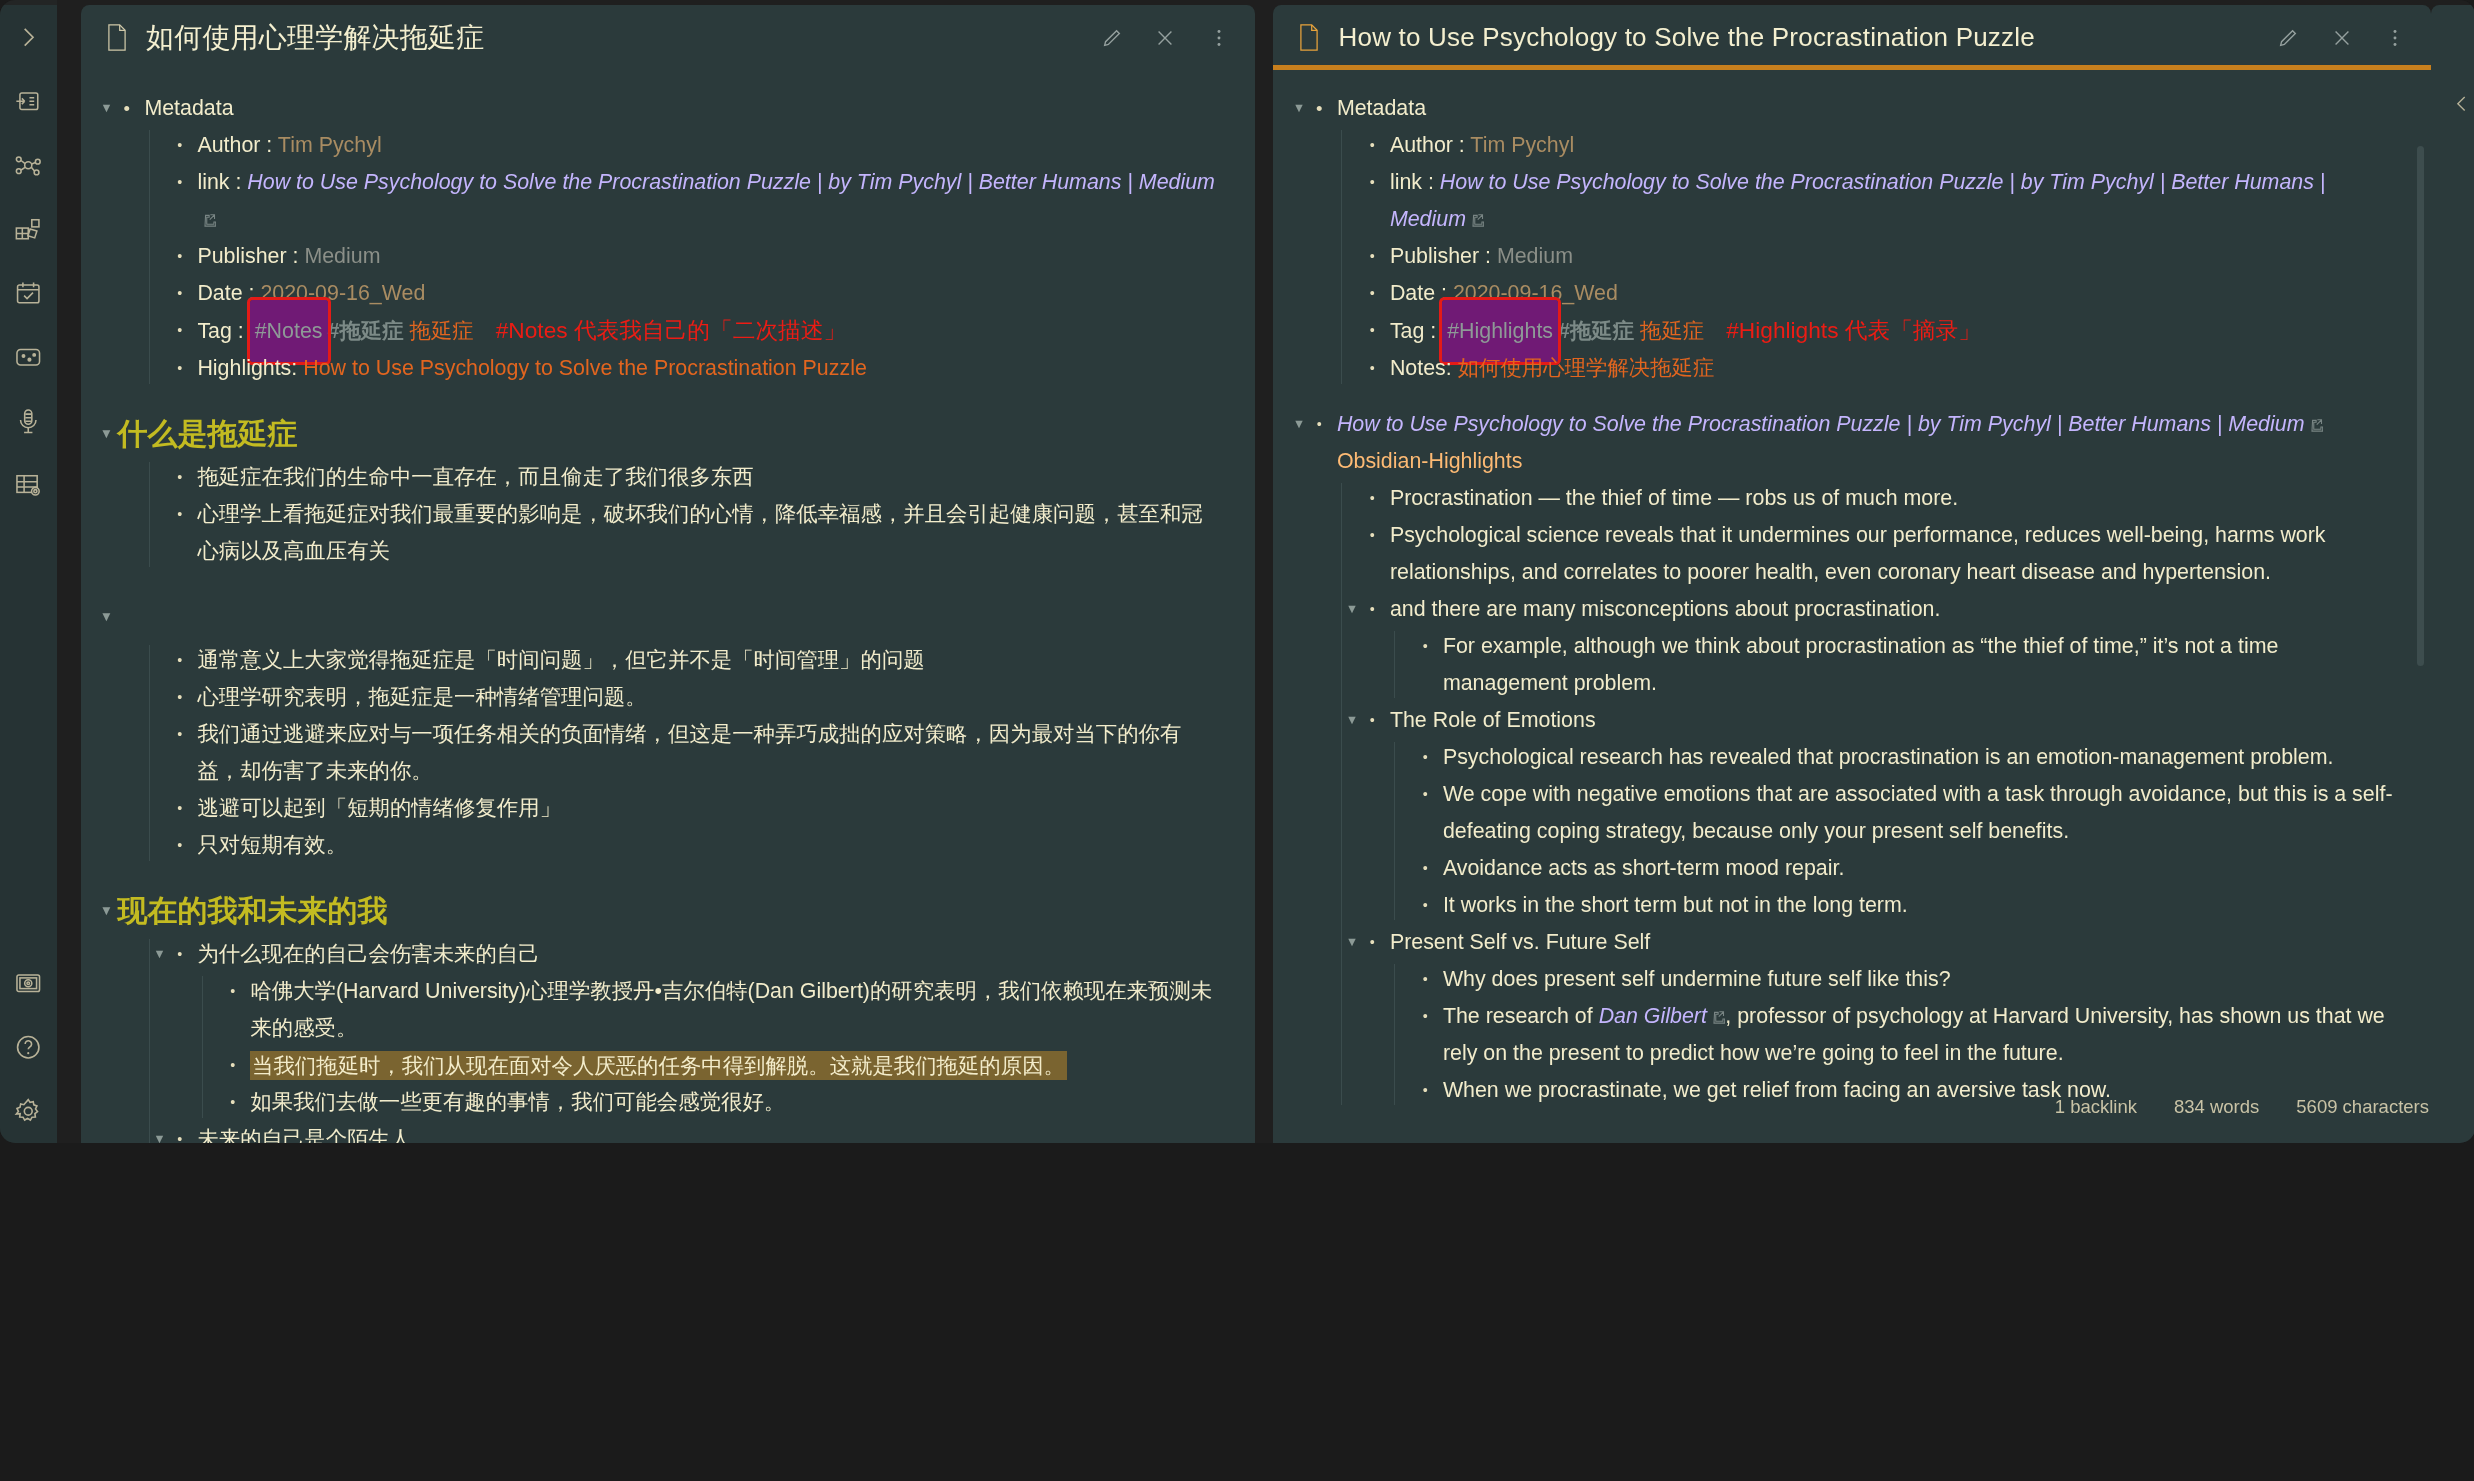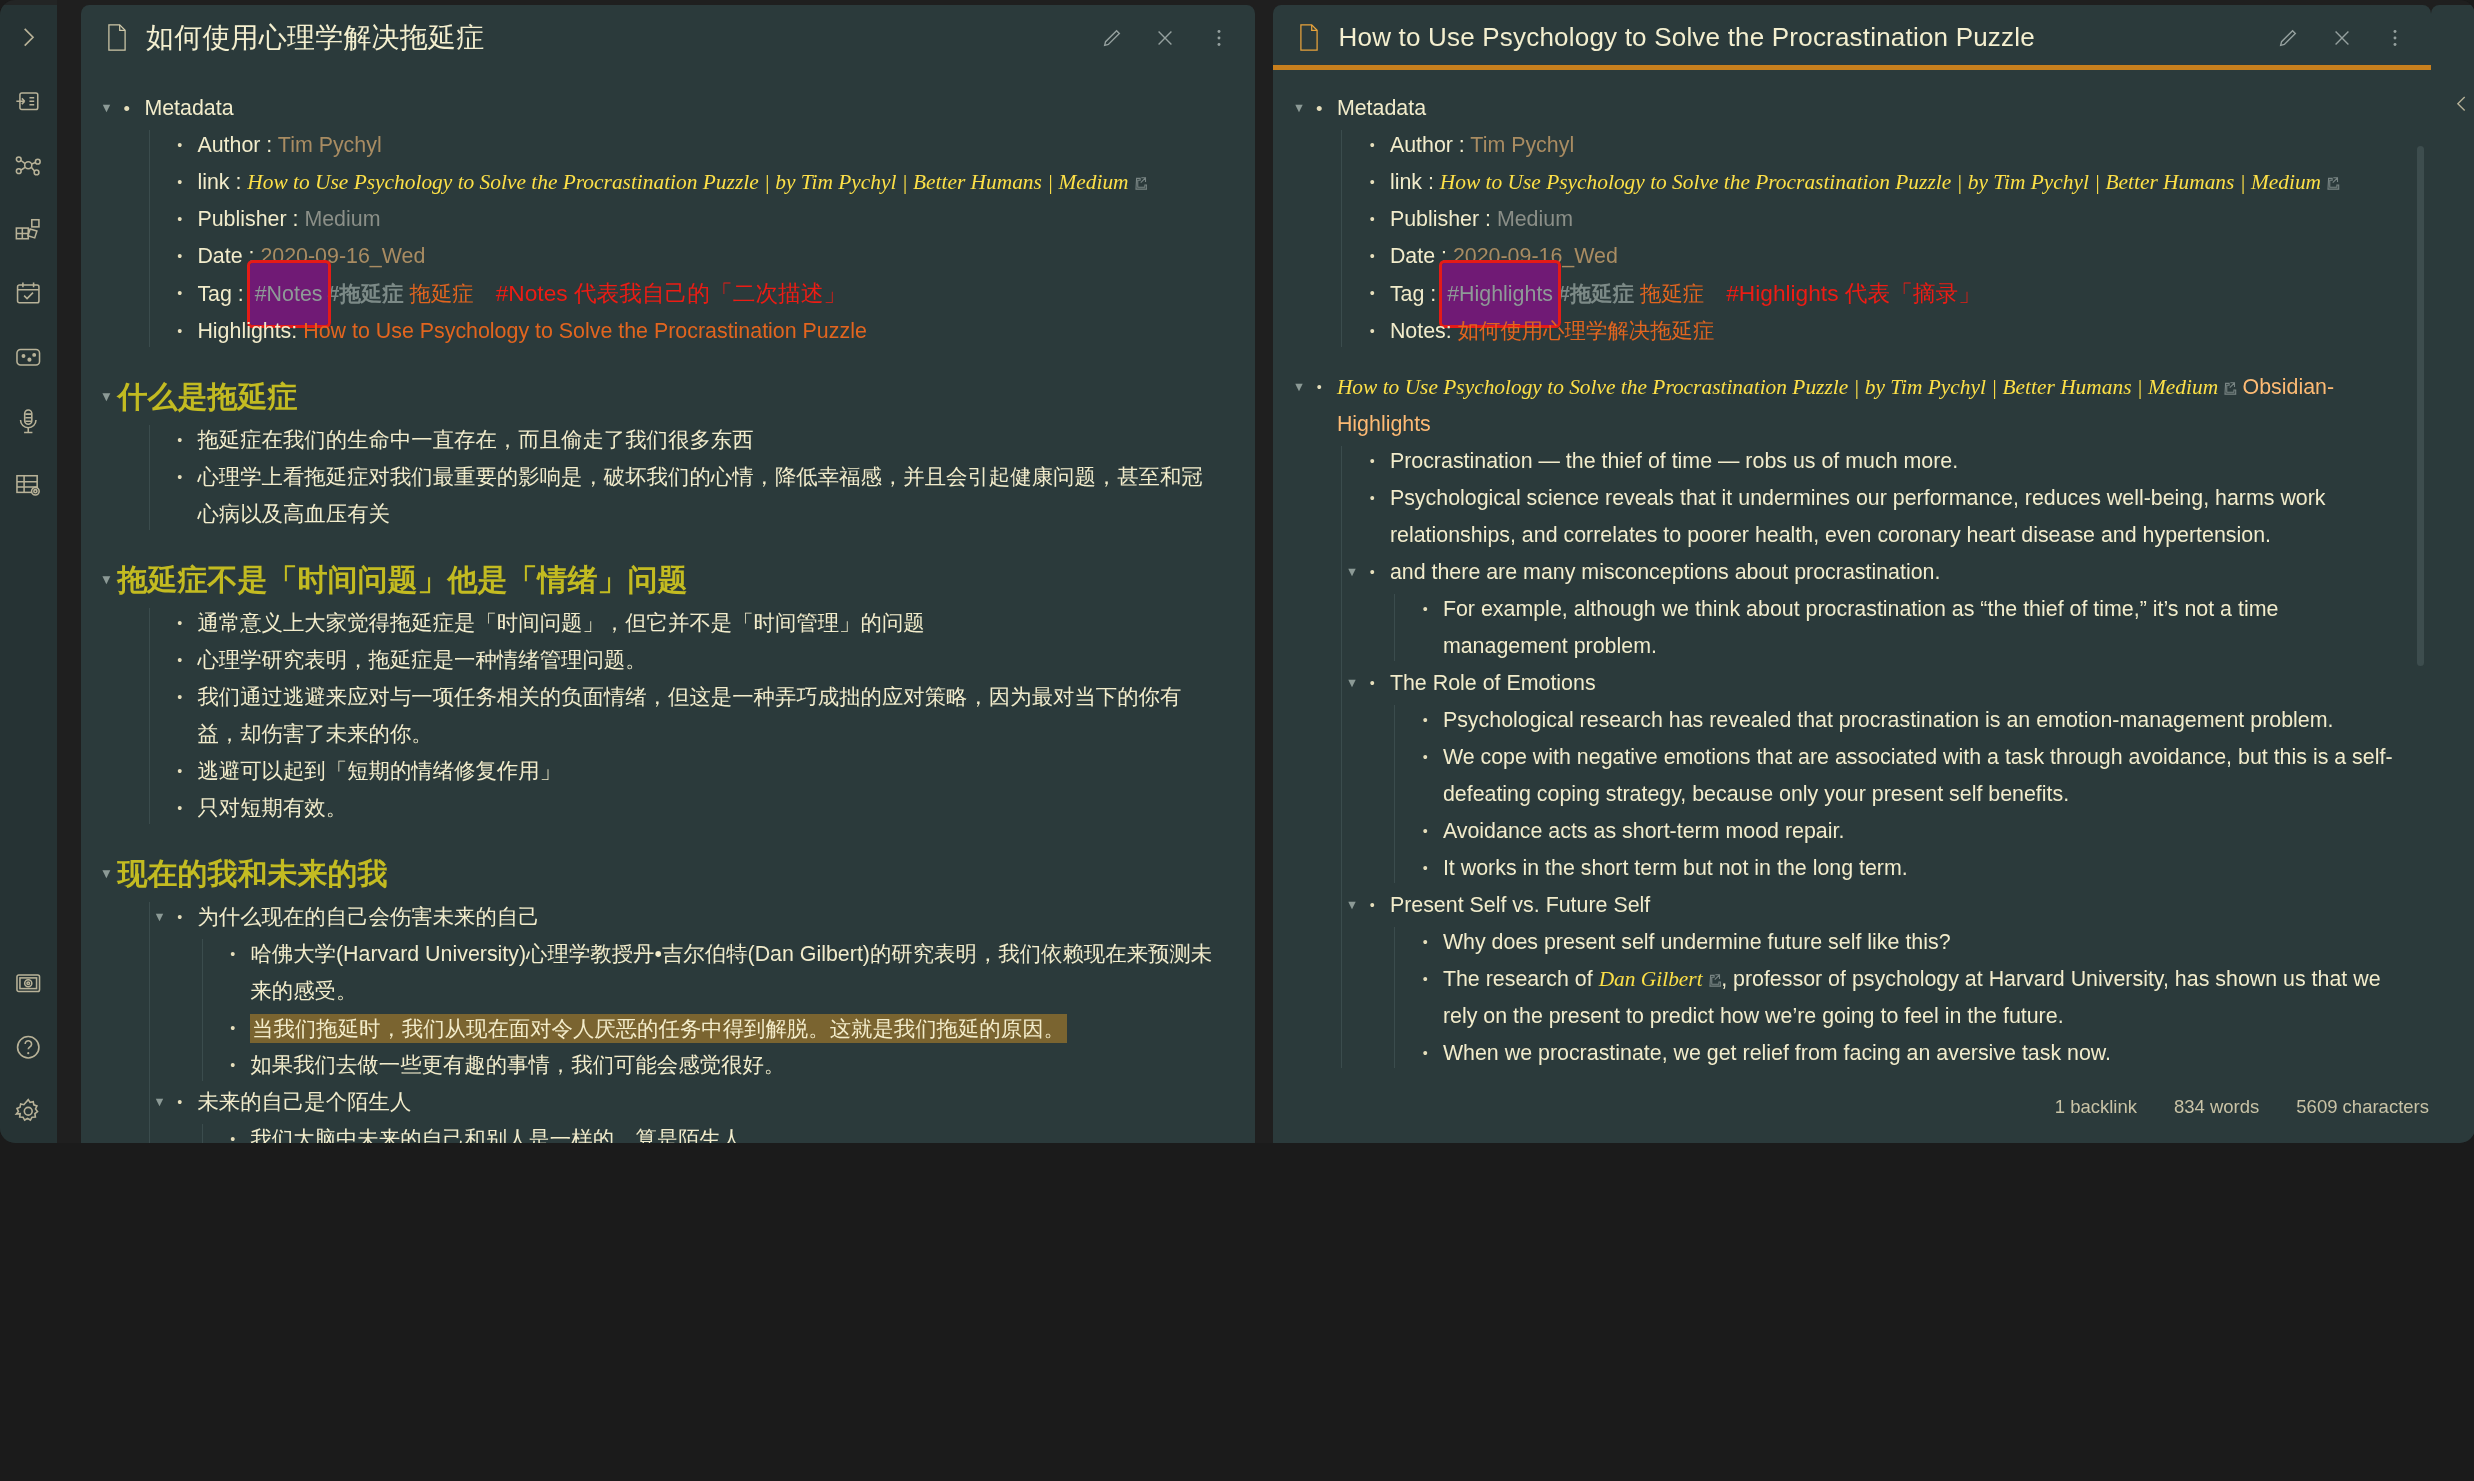--- a/index.html
+++ b/index.html
@@ -141,23 +141,22 @@
   }
   .children::before {
     content:""; position:absolute; left:0; top:3.4px; bottom:3.4px;
     width:0.8px; background:#3b4c4d;
   }
 
   .lbl { color: #f2eccb; }
   .val-muted { color: #a98c62; }
   .val-gray  { color: #8b8f88; }
   .link {
-    color: #fde047;
+    color: #c4b5fd;
     font-style: italic;
-    font-family: Liberation Serif, serif;
   }
   .link-plain { color: #e2651f; font-style: normal; }
   .ext-icon { display: inline-block; width: 14.3px; height: 14.3px; vertical-align: -1.7px; margin-left: 4.2px; opacity:.55;}
   .ext-icon svg { width:14.3px; height:14.3px; display:block; }
   .tag-chip {
     color: #8e9a97;
     background: #701a75;
     padding: 19px 5px;
     border-radius: 2.5px;
   }
@@ -432,21 +431,20 @@
             <div class="row">
               <span class="bullet small">•</span>
               <span class="txt">心理学上看拖延症对我们最重要的影响是，破坏我们的心情，降低幸福感，并且会引起健康问题，甚至和冠心病以及高血压有关</span>
             </div>
           </div>
         </div>
 
         <div class="h2-wrap">
           <div class="row">
             <span class="arrow h2-arrow">▼</span>
-            <span class="h2">拖延症不是「时间问题」他是「情绪」问题</span>
           </div>
           <div class="children">
             <div class="row">
               <span class="bullet small">•</span>
               <span class="txt">通常意义上大家觉得拖延症是「时间问题」，但它并不是「时间管理」的问题</span>
             </div>
             <div class="row">
               <span class="bullet small">•</span>
               <span class="txt">心理学研究表明，拖延症是一种情绪管理问题。</span>
             </div>

